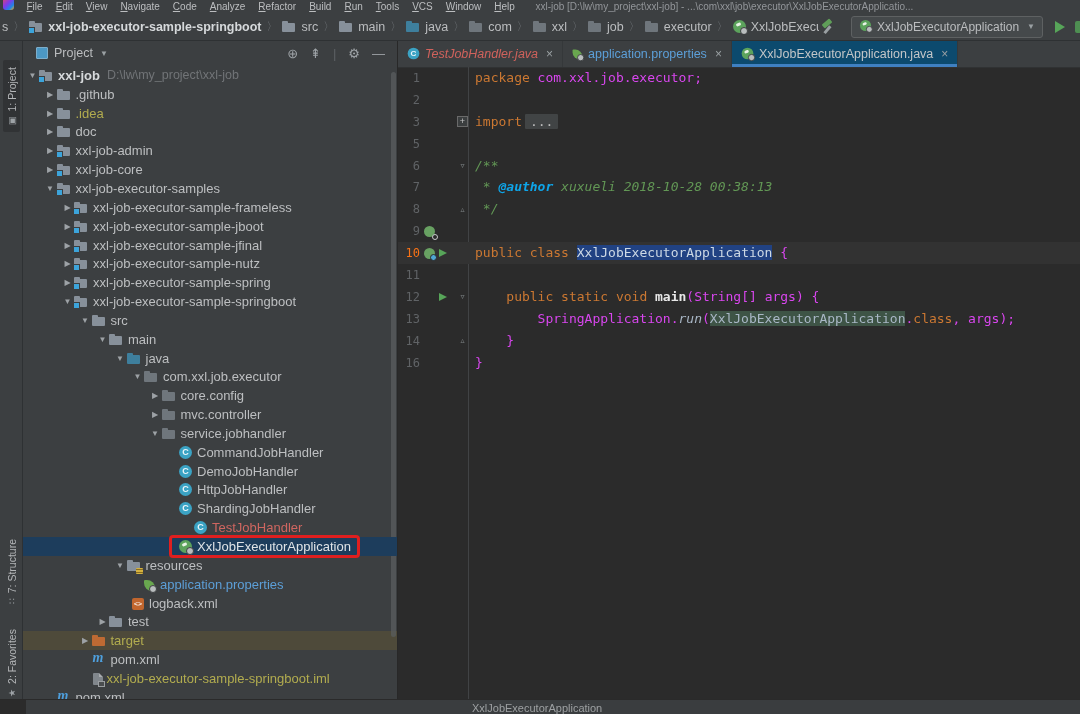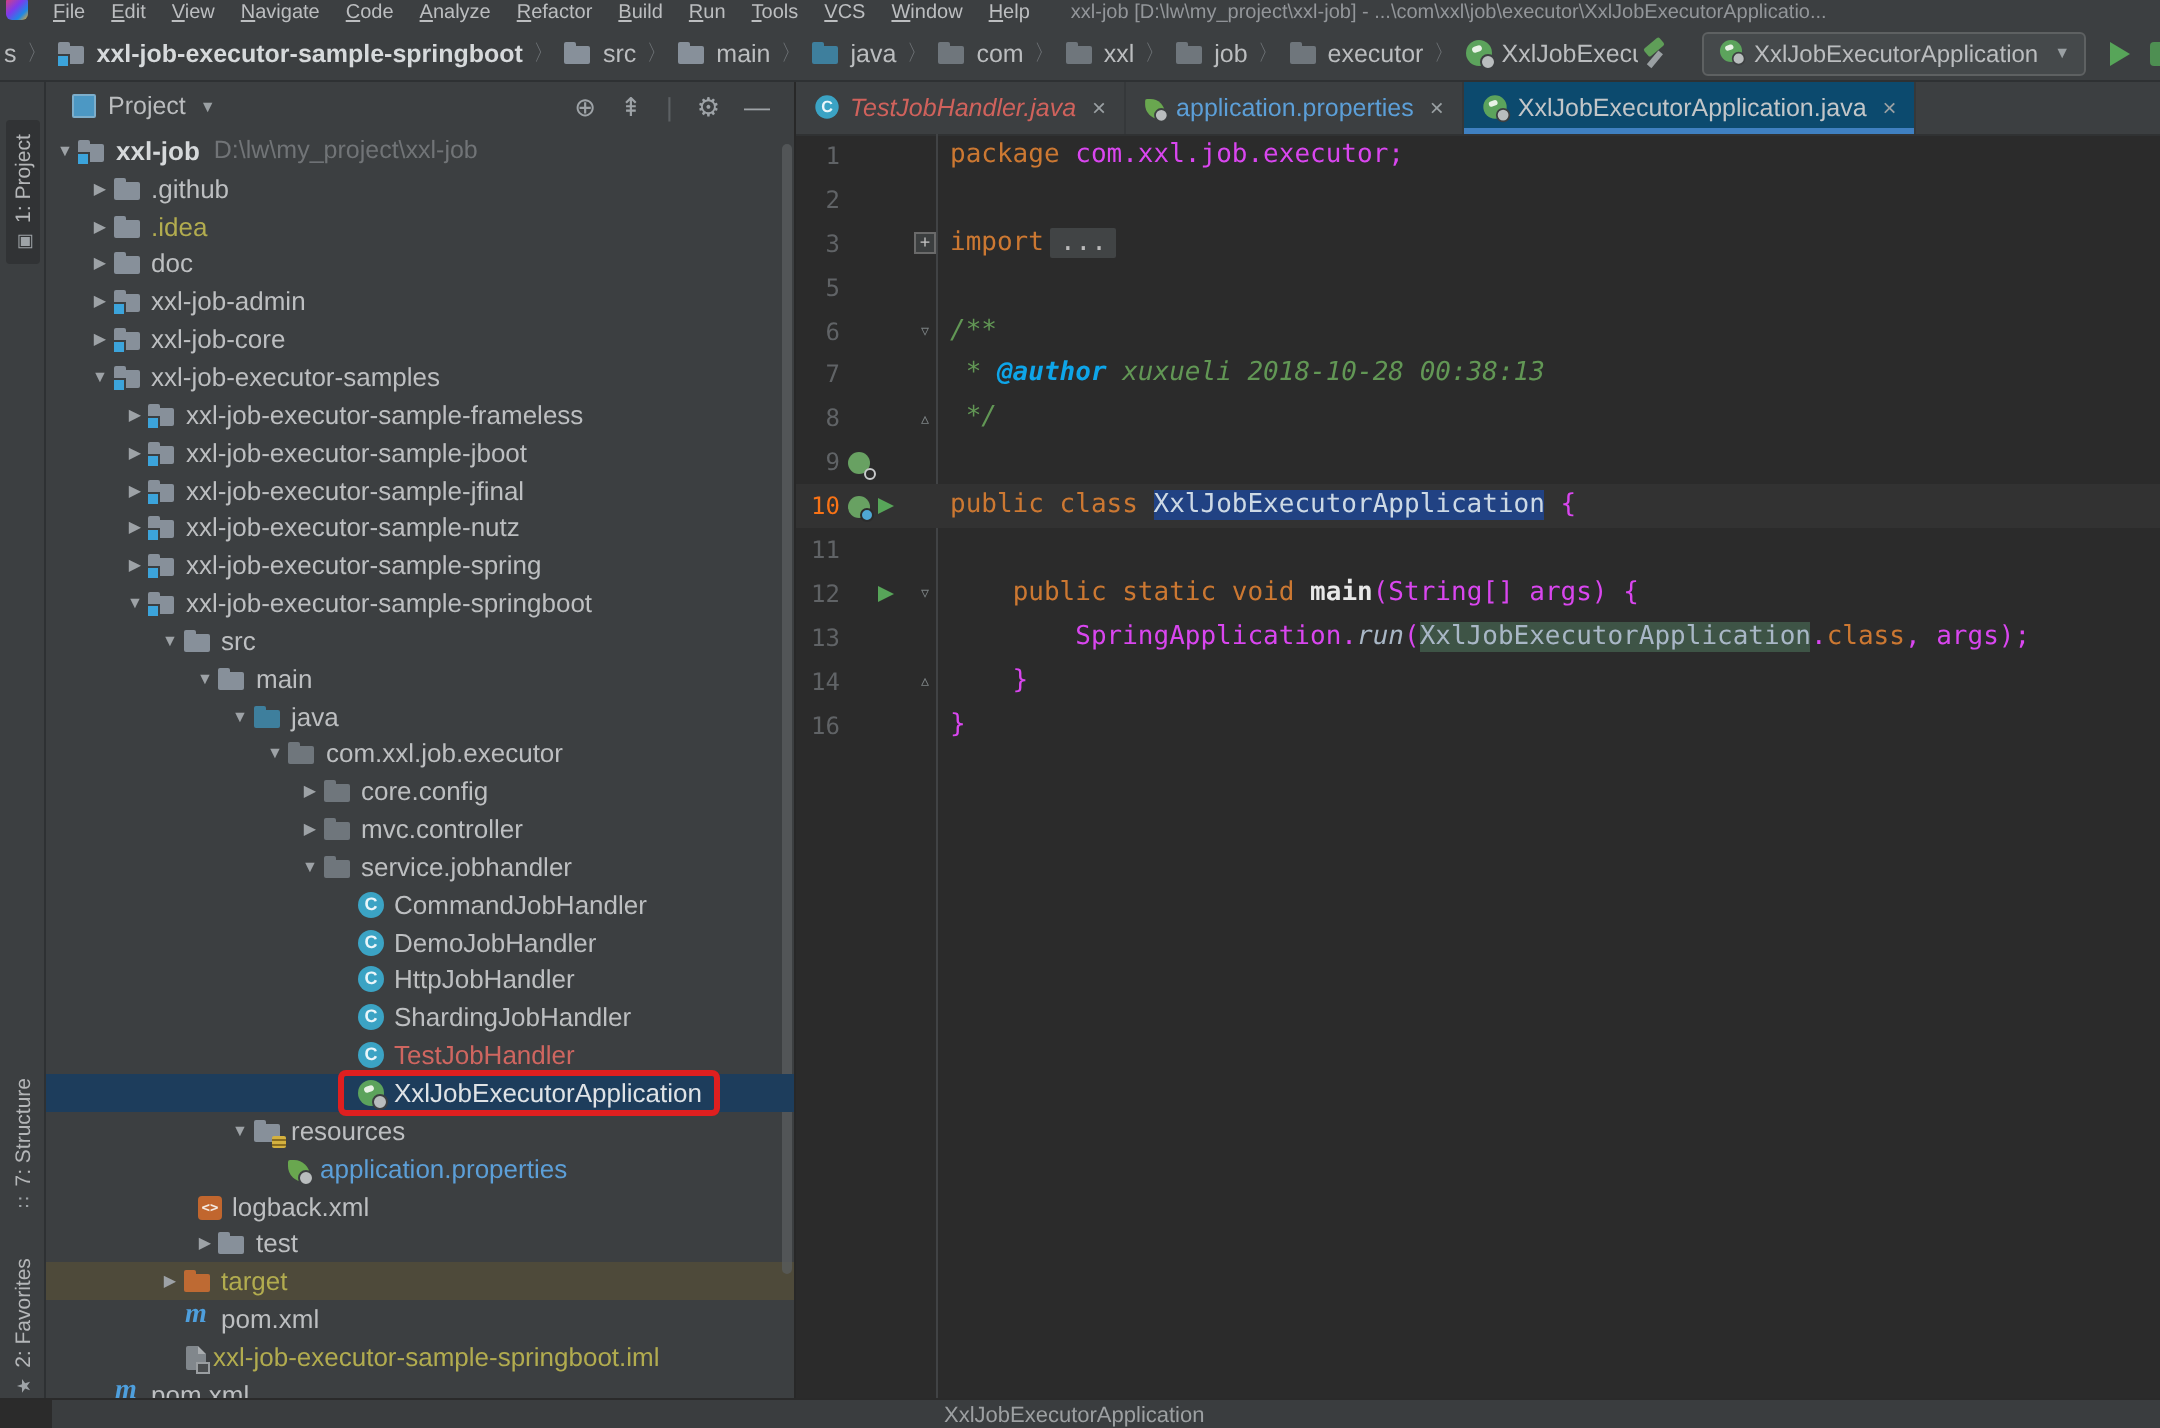--- a/index.html
+++ b/index.html
@@ -450,21 +450,21 @@
           <span class="label">HttpJobHandler</span>
         </span>
       </div>
       <div class="row" style="padding-left: 144px;">
         <span class="spacer"></span>
         <span class="rowbox">
           <span class="tico classc" data-glyph="C"></span>
           <span class="label">ShardingJobHandler</span>
         </span>
       </div>
-      <div class="row" style="padding-left: 144px;">
+      <div class="row" style="padding-left: 144px; margin-left: 15px;">
         <span class="spacer"></span>
         <span class="rowbox">
           <span class="tico classc" data-glyph="C"></span>
           <span class="label red">TestJobHandler</span>
         </span>
       </div>
       <div class="row selected annotated" style="padding-left: 144px;">
         <span class="spacer"></span>
         <span class="rowbox">
           <span class="tico boot">
@@ -484,21 +484,21 @@
       </div>
       <div class="row" style="padding-left: 109px;">
         <span class="spacer"></span>
         <span class="rowbox">
           <span class="tico leaf">
             <i class="gear"></i>
           </span>
           <span class="label blue">application.properties</span>
         </span>
       </div>
-      <div class="row" style="padding-left: 64px;">
+      <div class="row" style="padding-left: 97px;">
         <span class="spacer"></span>
         <span class="rowbox">
           <span class="tico xmlf" data-glyph="&lt;&gt;"></span>
           <span class="label">logback.xml</span>
         </span>
       </div>
       <div class="row" style="padding-left: 74px;">
         <span class="arr">▶</span>
         <span class="rowbox">
           <span class="tico folder f-grey"></span>

